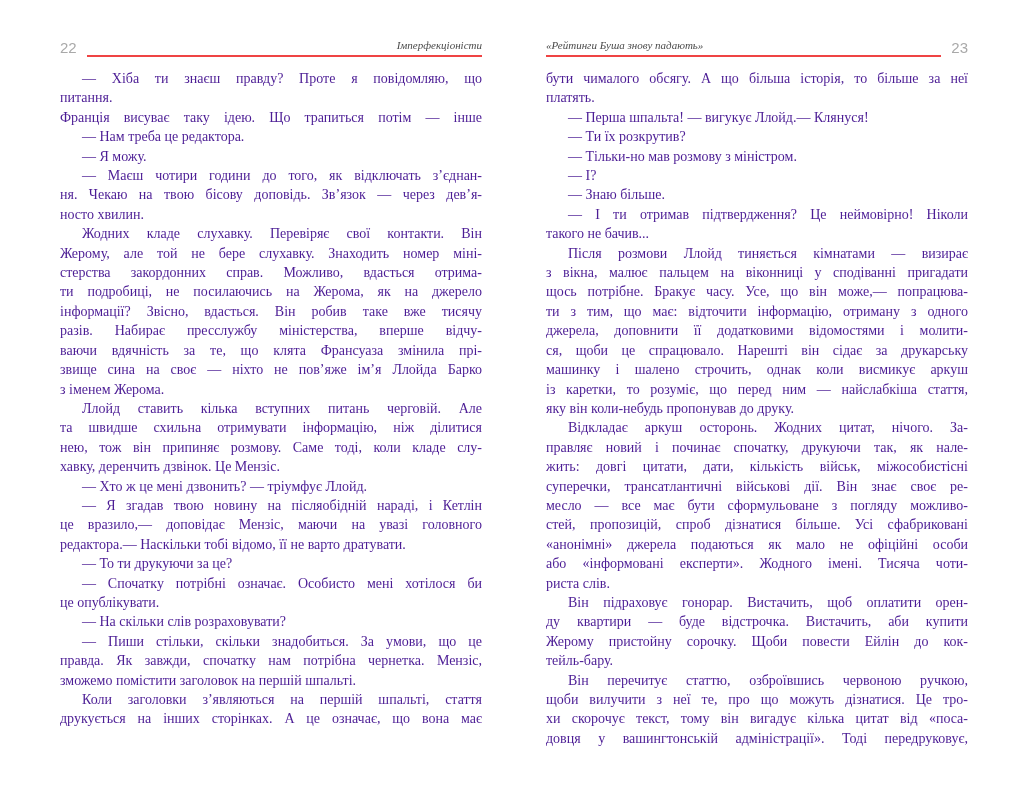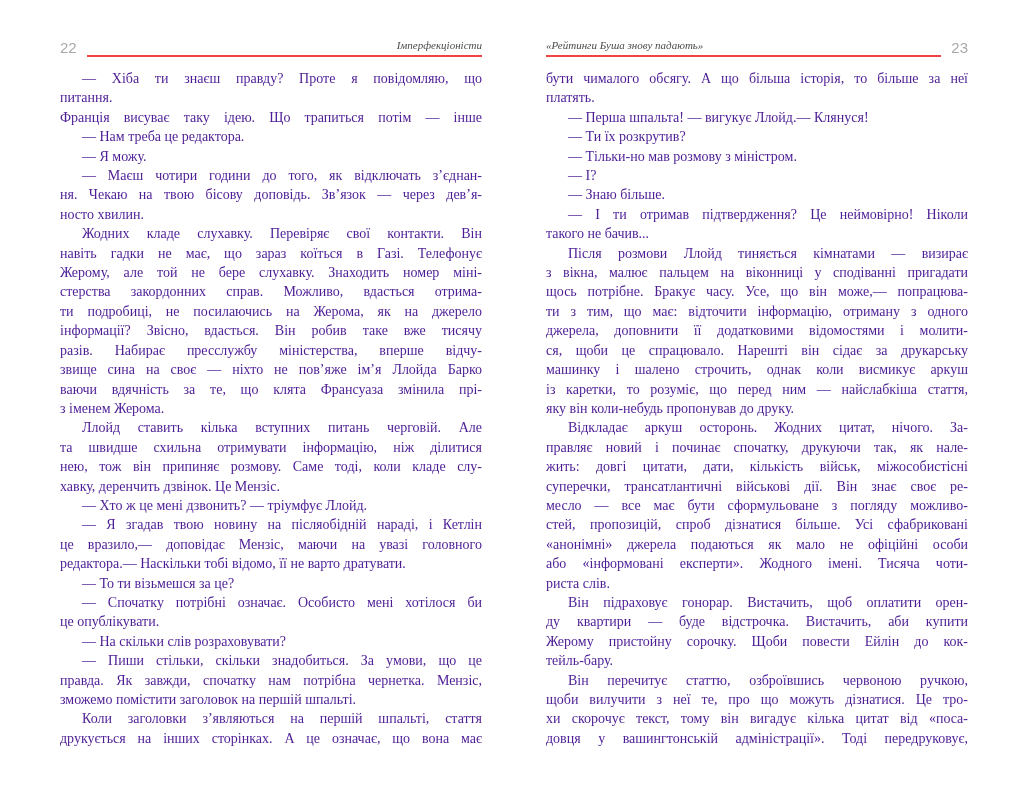--- a/index.html
+++ b/index.html
@@ -78,46 +78,45 @@
         <div class="paragraph">
           <div class="line last indent">— Я можу.</div>
         </div>
         <div class="paragraph">
           <div class="line indent">— Маєш чотири години до того, як відключать з’єднан-</div>
           <div class="line">ня. Чекаю на твою бісову доповідь. Зв’язок — через дев’я-</div>
           <div class="line last">носто хвилин.</div>
         </div>
         <div class="paragraph">
           <div class="line indent">Жодних кладе слухавку. Перевіряє свої контакти. Він</div>
-          <div class="line">навіть гадки не має, що зараз коїться в Газі. Телефонує</div>
           <div class="line">Жерому, але той не бере слухавку. Знаходить номер міні-</div>
           <div class="line">стерства закордонних справ. Можливо, вдасться отрима-</div>
           <div class="line">ти подробиці, не посилаючись на Жерома, як на джерело</div>
           <div class="line">інформації? Звісно, вдасться. Він робив таке вже тисячу</div>
           <div class="line">разів. Набирає пресслужбу міністерства, вперше відчу-</div>
+          <div class="line">ваючи вдячність за те, що клята Франсуаза змінила прі-</div>
           <div class="line">звище сина на своє — ніхто не пов’яже ім’я Ллойда Барко</div>
-          <div class="line">ваючи вдячність за те, що клята Франсуаза змінила прі-</div>
           <div class="line last">з іменем Жерома.</div>
         </div>
         <div class="paragraph">
           <div class="line indent">Ллойд ставить кілька вступних питань черговій. Але</div>
           <div class="line">та швидше схильна отримувати інформацію, ніж ділитися</div>
           <div class="line">нею, тож він припиняє розмову. Саме тоді, коли кладе слу-</div>
           <div class="line last">хавку, деренчить дзвінок. Це Мензіс.</div>
         </div>
         <div class="paragraph">
           <div class="line last indent">— Хто ж це мені дзвонить? — тріумфує Ллойд.</div>
         </div>
         <div class="paragraph">
           <div class="line indent">— Я згадав твою новину на післяобідній нараді, і Кетлін</div>
           <div class="line">це вразило,— доповідає Мензіс, маючи на увазі головного</div>
           <div class="line last">редактора.— Наскільки тобі відомо, її не варто дратувати.</div>
         </div>
         <div class="paragraph">
-          <div class="line last indent">— То ти візьмешся за це?</div>
+          <div class="line last indent">— То ти друкуючи за це?</div>
         </div>
         <div class="paragraph">
           <div class="line indent">— Спочатку потрібні означає. Особисто мені хотілося би</div>
           <div class="line last">це опублікувати.</div>
         </div>
         <div class="paragraph">
           <div class="line last indent">— На скільки слів розраховувати?</div>
         </div>
         <div class="paragraph">
           <div class="line indent">— Пиши стільки, скільки знадобиться. За умови, що це</div>

